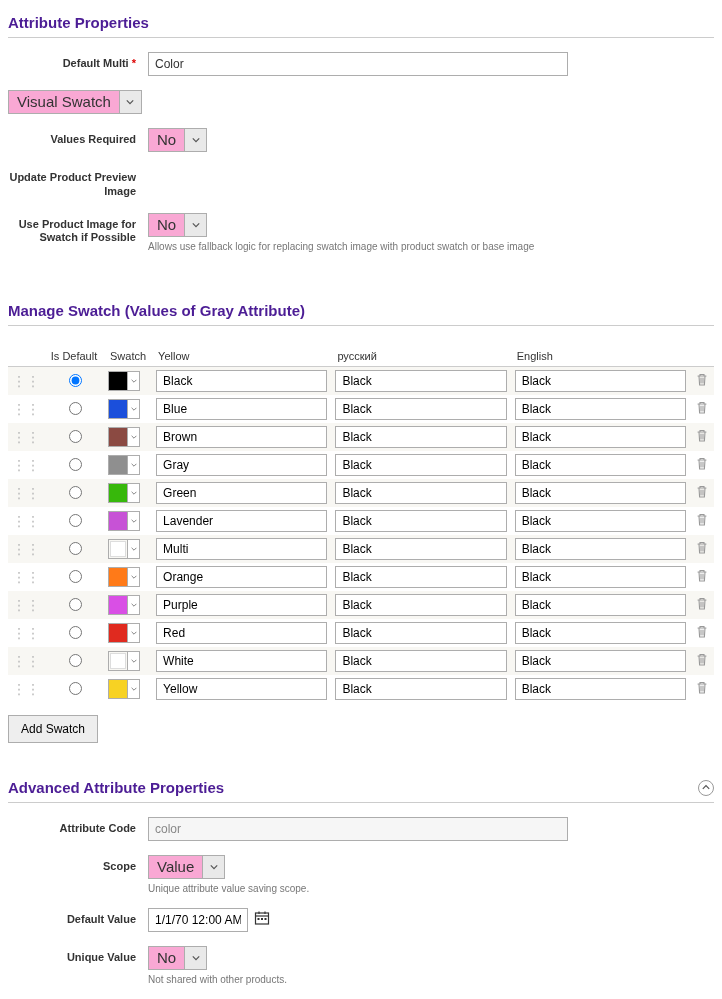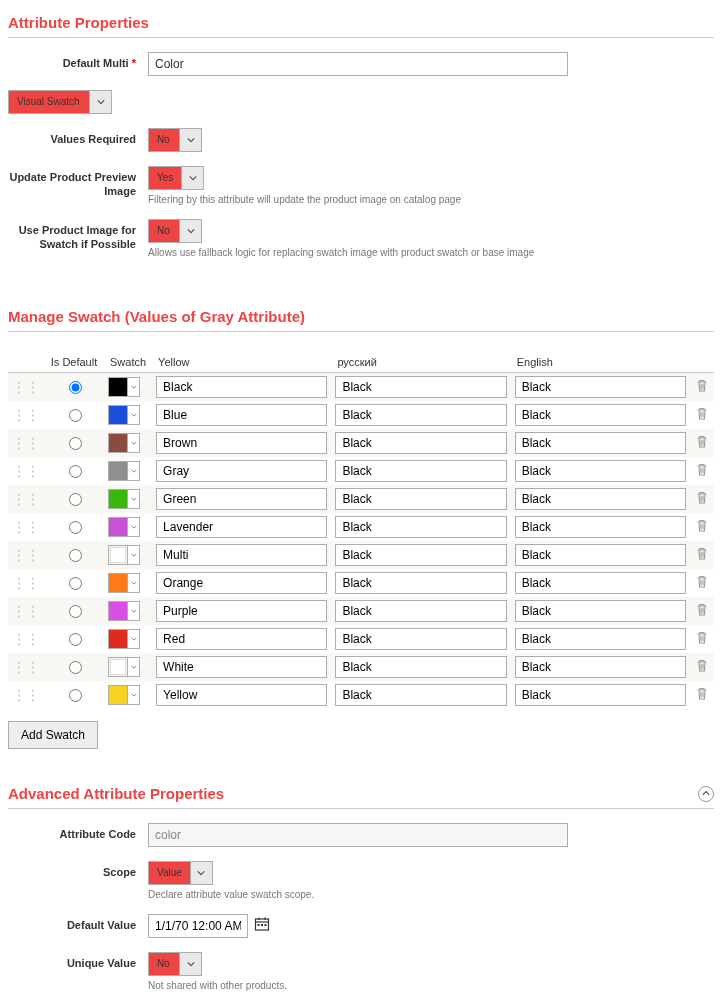--- a/index.html
+++ b/index.html
@@ -7,21 +7,21 @@
     margin: 0;
     padding: 8px 8px 30px 8px;
     font-family: 'Helvetica Neue', Arial, sans-serif;
     font-size: 12px;
     color: #333;
     background: #fff;
   }
   .section-title {
     font-size: 15px;
     font-weight: 600;
-    color: #ef4444;
+    color: #4c1d95;
     padding: 6px 0;
     border-bottom: 1px solid #ccc;
     margin-bottom: 14px;
   }
   .form-row {
     display: flex;
     align-items: flex-start;
     margin-bottom: 14px;
   }
   .form-label {
@@ -55,22 +55,22 @@
   }
   .select-wrap {
     display: inline-flex;
     align-items: stretch;
     height: 24px;
     border: 1px solid #adadad;
   }
   .select-value {
     padding: 0 8px;
     line-height: 22px;
-    background: #ef4444;
-    font-size: 10px;
+    background: #f9a8d4;
+    font-size: 15px;
     min-width: 30px;
   }
   .select-btn {
     width: 22px;
     background: #e9e9e9;
     border-left: 1px solid #adadad;
     display: flex;
     align-items: center;
     justify-content: center;
     cursor: pointer;
@@ -151,21 +151,21 @@
     padding: 6px 12px;
     border: 1px solid #adadad;
     background: #eee;
     font-size: 12px;
     cursor: pointer;
   }
   .spacer { height: 30px; }
   .collapse-toggle {
     display: flex;
     justify-content: space-between;
-    align-items: center;
+    align-items: flex-end;
   }
   .toggle-icon {
     width: 16px;
     height: 16px;
     border: 1px solid #999;
     border-radius: 50%;
     display: flex;
     align-items: center;
     justify-content: center;
     cursor: pointer;
@@ -222,31 +222,20 @@
           <svg viewBox="0 0 10 10">
             <path d="M1 3 L5 7 L9 3" fill="none" stroke="#555" stroke-width="1.5"></path>
           </svg>
         </div>
     </div>
   </div>
 </div>
 
 <div class="form-row">
   <div class="form-label">Update Product Preview Image</div>
-  <div class="form-control-wrap">
-    <div class="select-wrap">
-      <div class="select-value">Yes</div>
-      <div class="select-btn">
-          <svg viewBox="0 0 10 10">
-            <path d="M1 3 L5 7 L9 3" fill="none" stroke="#555" stroke-width="1.5"></path>
-          </svg>
-        </div>
-    </div>
-    <div class="hint">Filtering by this attribute will update the product image on catalog page</div>
-  </div>
 </div>
 
 <div class="form-row">
   <div class="form-label">Use Product Image for Swatch if Possible</div>
   <div class="form-control-wrap">
     <div class="select-wrap">
       <div class="select-value">No</div>
       <div class="select-btn">
           <svg viewBox="0 0 10 10">
             <path d="M1 3 L5 7 L9 3" fill="none" stroke="#555" stroke-width="1.5"></path>
@@ -519,21 +508,21 @@
   <div class="form-label">Scope</div>
   <div class="form-control-wrap">
     <div class="select-wrap">
       <div class="select-value" style="min-width:40px">Value</div>
       <div class="select-btn">
           <svg viewBox="0 0 10 10">
             <path d="M1 3 L5 7 L9 3" fill="none" stroke="#555" stroke-width="1.5"></path>
           </svg>
         </div>
     </div>
-    <div class="hint">Declare attribute value swatch scope.</div>
+    <div class="hint">Unique attribute value saving scope.</div>
   </div>
 </div>
 
 <div class="form-row">
   <div class="form-label">Default Value</div>
   <div class="form-control-wrap">
     <div class="date-wrap">
       <input class="date-input" value="1/1/70 12:00 AM" style="">
       <span class="cal-icon">
         <svg width="16" height="16" viewBox="0 0 16 16">

